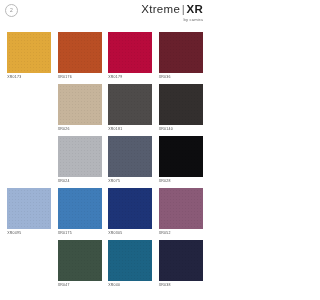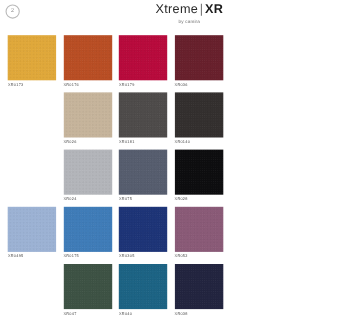--- a/index.html
+++ b/index.html
@@ -26,21 +26,21 @@
     border-radius:50%;
     display:flex; align-items:center; justify-content:center;
     font-size:5px;
     color:#8e8e8e;
     letter-spacing:0;
     line-height:1;
   }
   .brand {
     position:absolute;
     right:7px; top:3px;
-    text-align:center;
+    text-align:right;
   }
   .brand-title {
     font-size:11.5px;
     font-weight:400;
     letter-spacing:0.3px;
     color:#2b2b2b;
     white-space:nowrap;
     line-height:1.1;
   }
   .brand-title .sep { color:#6f6f6f; padding:0 1.5px; }

